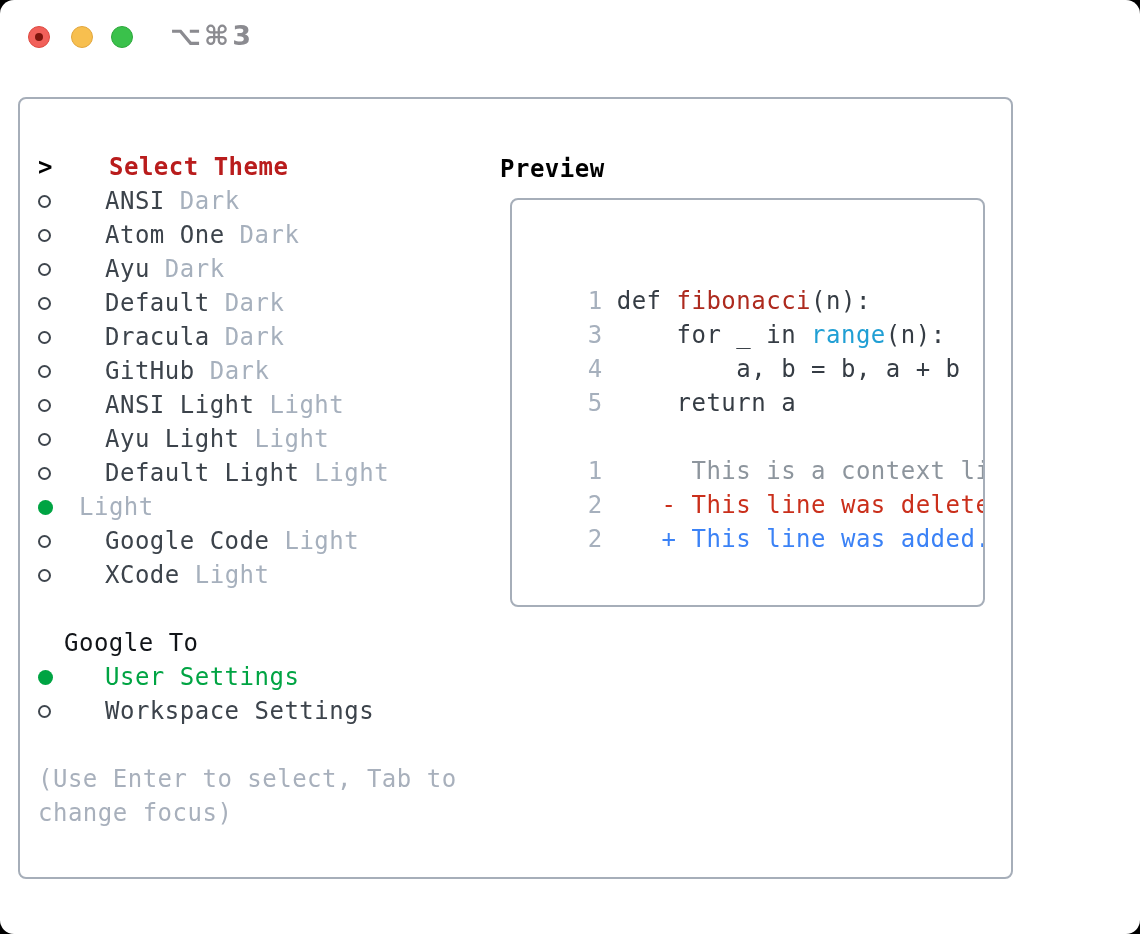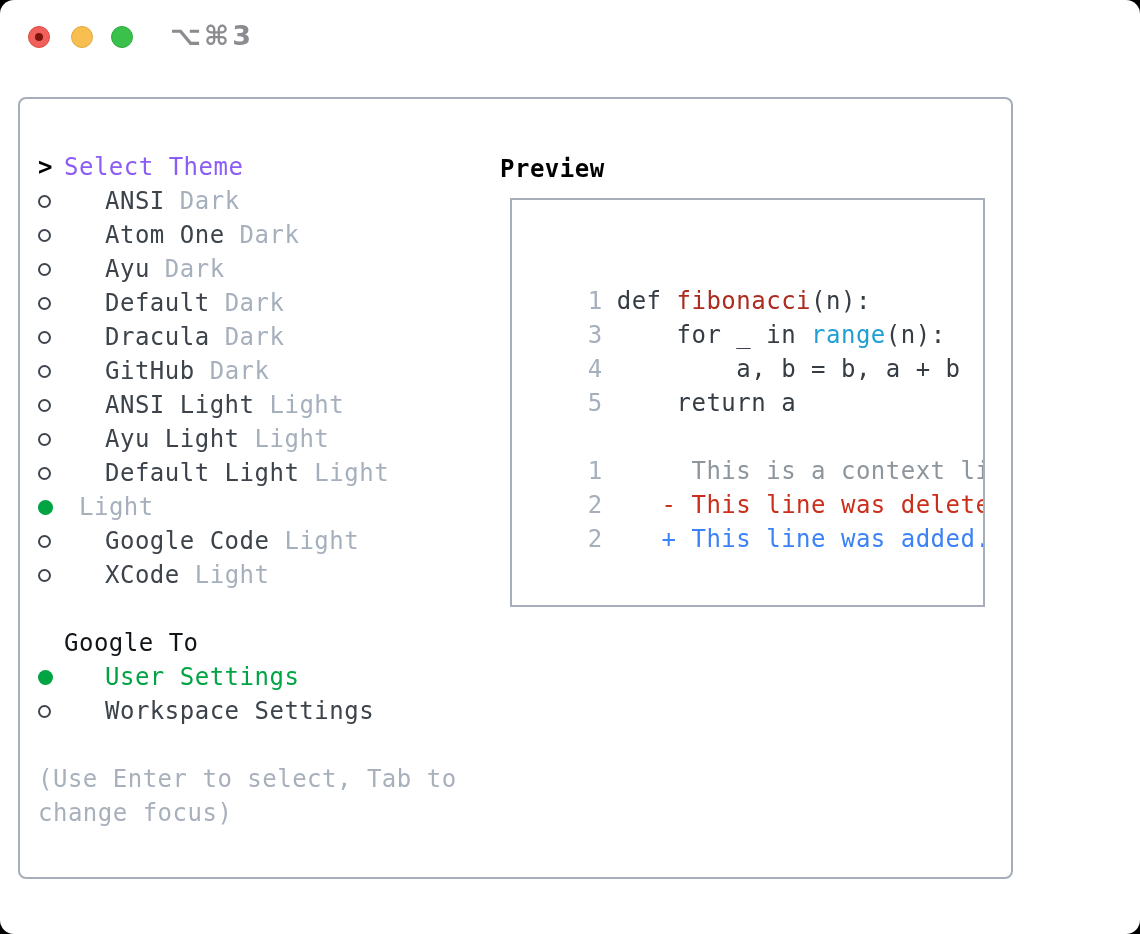--- a/index.html
+++ b/index.html
@@ -30,36 +30,36 @@
   
   #left-col {
     position:absolute; left:38px; top:150px; width:440px;
     font-size:24px; line-height:34px; letter-spacing:0.5px; color:#3c434b;
   }
   .row { display:flex; align-items:center; height:34px; white-space:pre; }
   .bullet { width:26px; height:34px; display:flex; align-items:center; flex:none; }
   .ring { width:13px; height:13px; border:2px solid #3f464e; border-radius:50%; }
   .dot  { width:15px; height:15px; background:#00a443; border-radius:50%; }
   .prompt { font-weight:bold; color:#000; }
-  .htext { font-weight:normal; color:#8b5cf6; }
+  .htext { font-weight:bold; color:#b91c1c;margin-left:45px; }
   .subhead { color:#111418; }
   .tname { color:#3c434b;margin-left:41px; }
   .tvariant { color:#a6b0bd; margin-left:15px; }
   .theme-row.selected .tname { color:#00a443; }
   .opt-row.selected .optlabel { color:#00a443; }
   .spacer { height:34px; }
   #hint { width:440px; color:#a8b0bc; white-space:normal; }
   
   #preview-header {
     position:absolute; left:500px; top:152px; height:34px; line-height:34px;
     font-size:24px; font-weight:bold; color:#000; letter-spacing:0.5px;
   }
   #preview-box {
     position:absolute; left:510px; top:198px; width:475px; height:409px;
-    border:2px solid #a6aeb9; border-radius:0; background:#fff;
+    border:2px solid #a6aeb9; border-radius:8px; background:#fff;
     padding:50px 0 0 16px; overflow:hidden;
   }
   .pvline { height:34px; line-height:34px; font-size:24px; letter-spacing:0.5px; white-space:pre; }
   .ln { display:inline-block; width:2ch; color:#a6b0bd; }
   .c-code    { color:#353c44; }
   .c-function{ color:#ad2a1e; }
   .c-number  { color:#0f7c89; }
   .c-builtin { color:#209fd4; }
   .c-context { color:#8d959d; }
   .c-deleted { color:#ca2f1b; }

